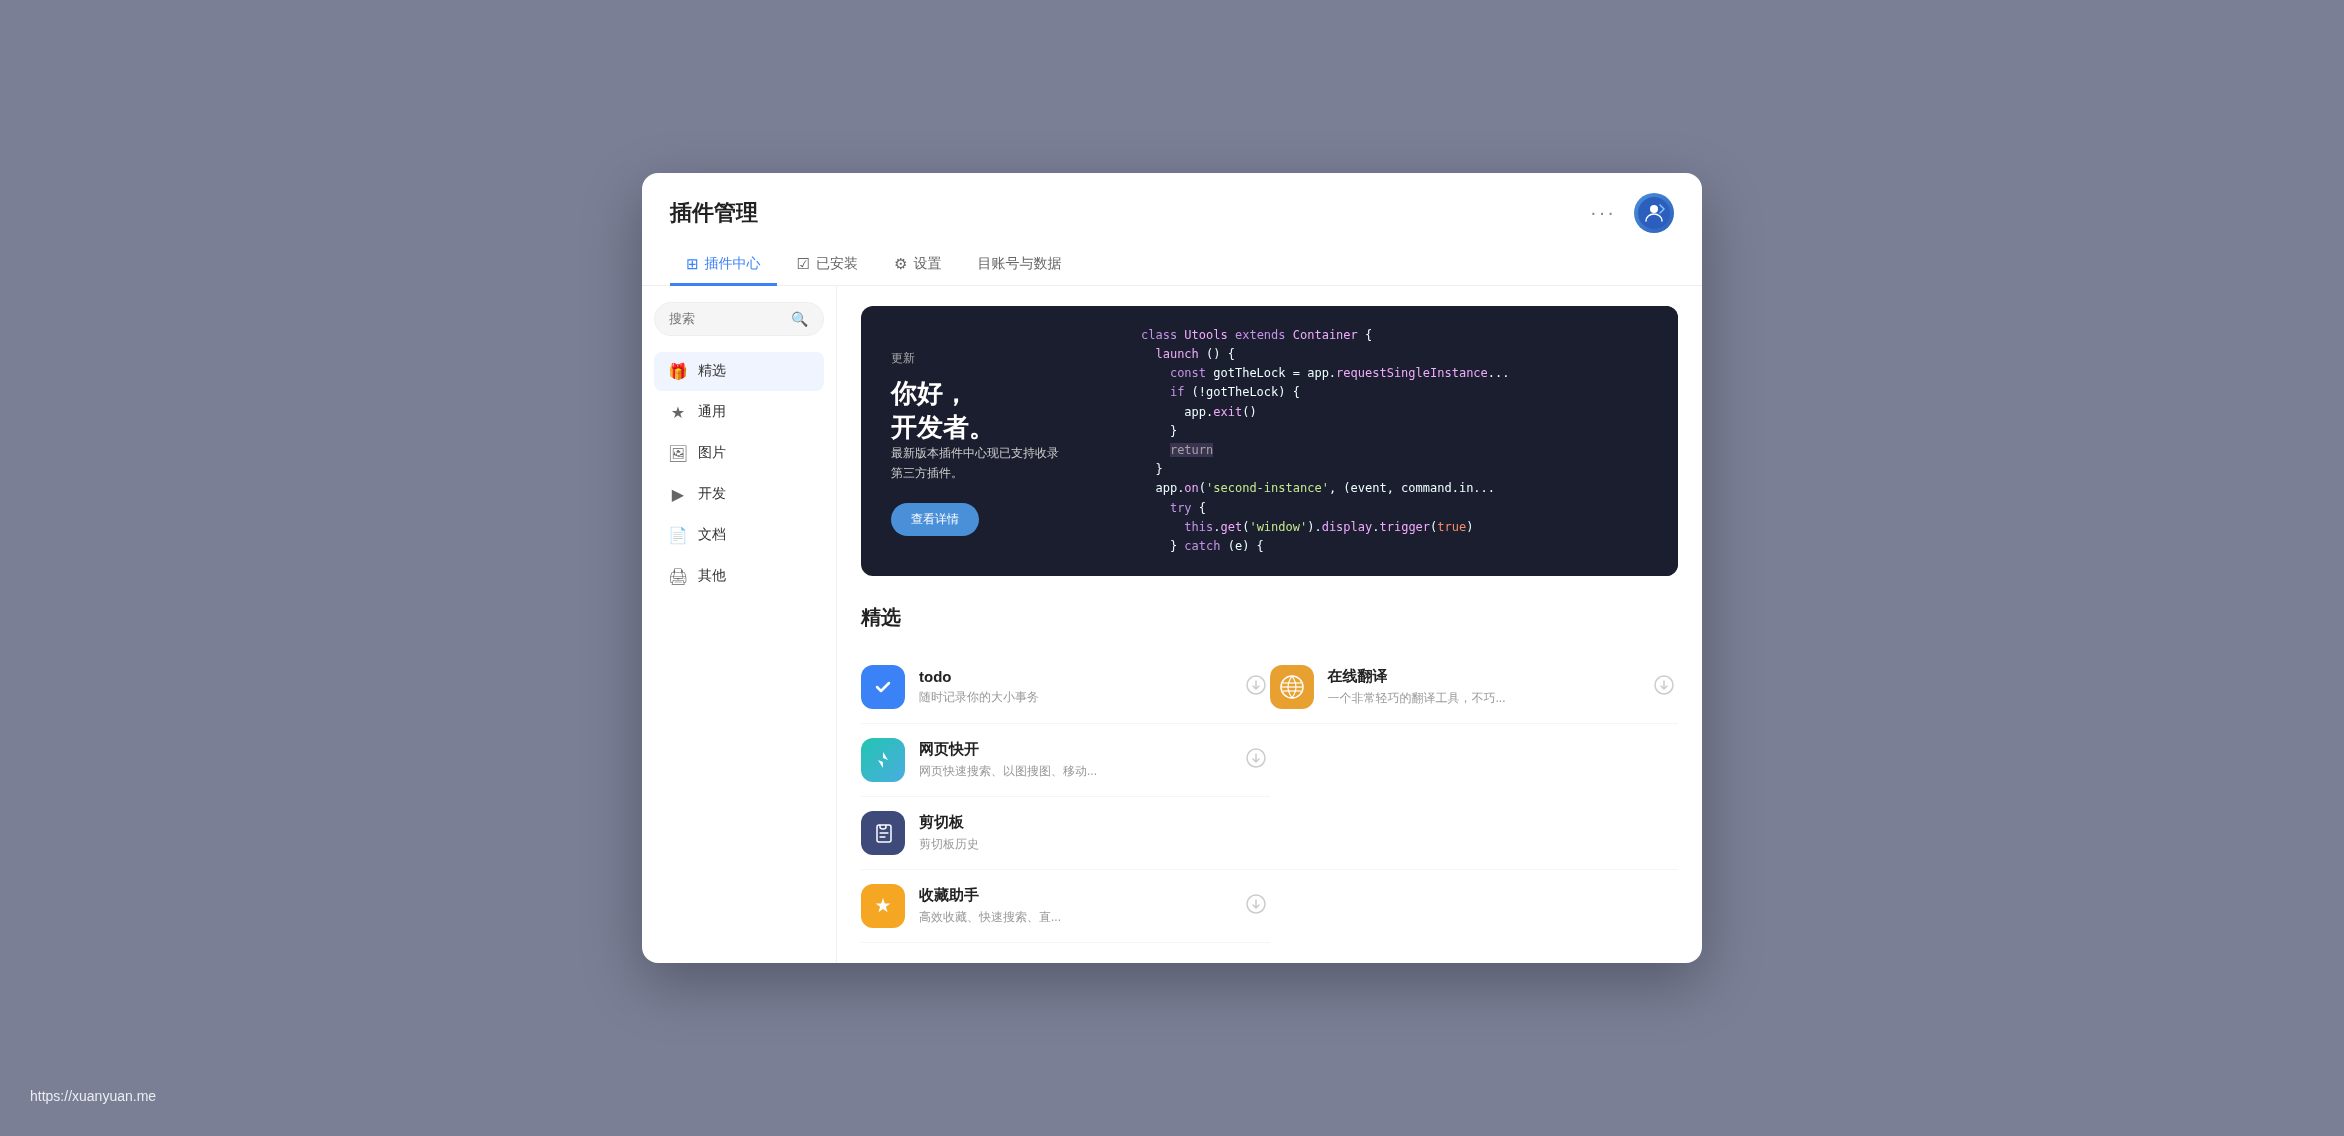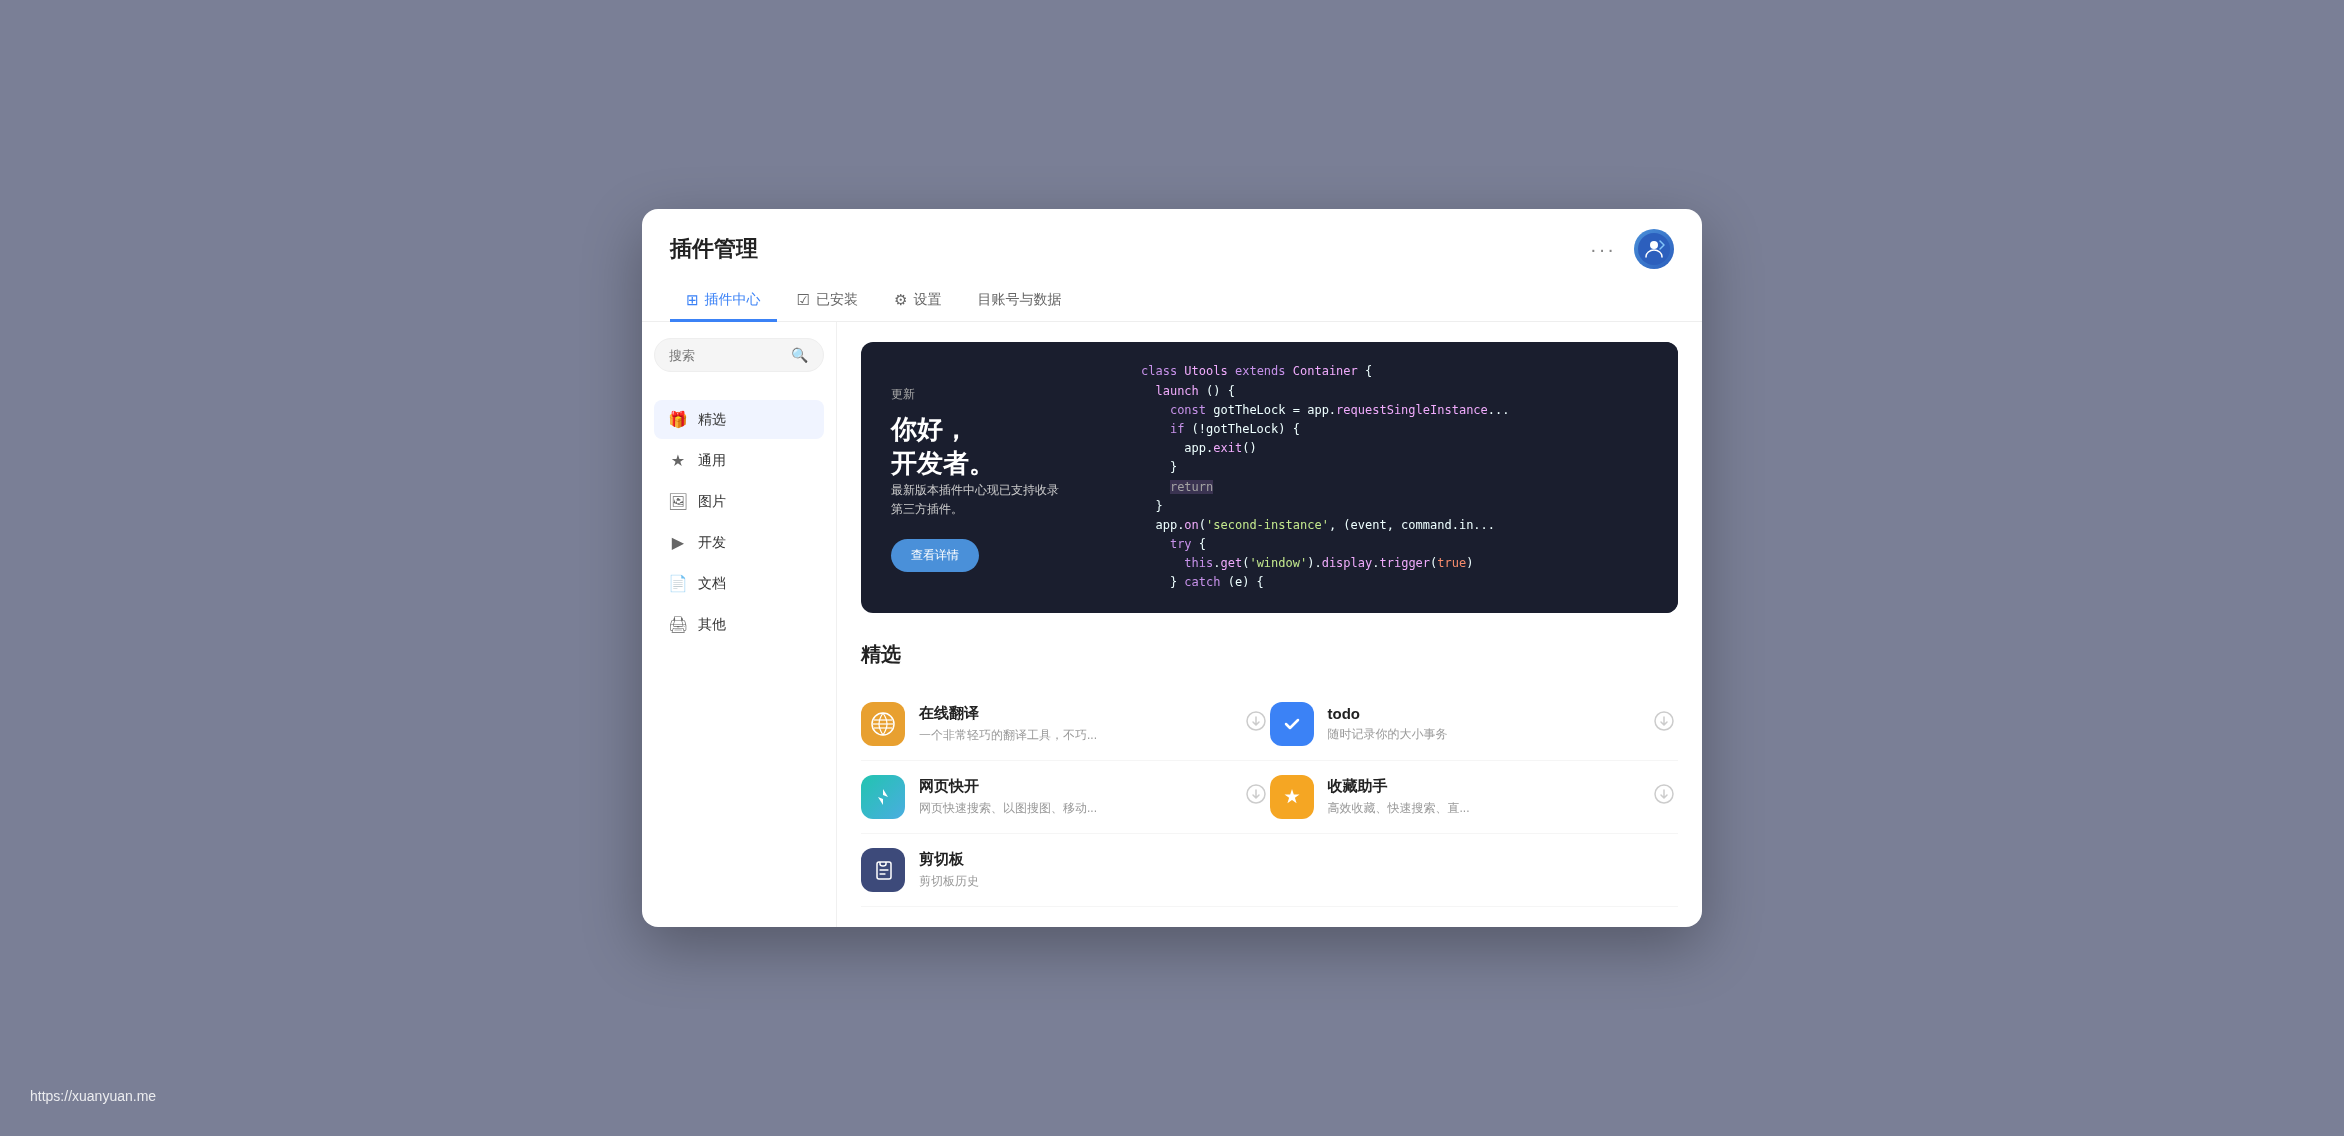--- a/index.html
+++ b/index.html
@@ -100,21 +100,21 @@
       flex-shrink: 0;
       padding: 16px 12px;
       border-right: 1px solid #f0f0f0;
     }
     .search-box {
       display: flex;
       align-items: center;
       background: #f5f5f5;
       border-radius: 20px;
       padding: 8px 14px;
-      margin-bottom: 28px;
+      margin-bottom: 16px;
       border: 1px solid #eee;
     }
     .search-input {
       background: none;
       border: none;
       outline: none;
       font-size: 13px;
       color: #888;
       flex: 1;
       width: 100%;
@@ -372,20 +372,38 @@
           <div class="code-line">      <span class="c-purple">this</span><span class="c-white">.</span><span class="c-blue">get</span><span class="c-white">(</span><span class="c-green">'window'</span><span class="c-white">).</span><span class="c-blue">display</span><span class="c-white">.</span><span class="c-blue">trigger</span><span class="c-white">(</span><span class="c-orange">true</span><span class="c-white">)</span></div>
           <div class="code-line">    <span class="c-white">} </span><span class="c-purple">catch</span><span class="c-white"> (e) {</span></div>
         </div>
       </div>
 
       <div class="section-title">精选</div>
 
       <div class="plugins-grid">
 
         <div class="plugin-item">
+          <div class="plugin-icon" style="background:#3b82f6;">
+            <svg width="26" height="26" viewBox="0 0 26 26" fill="none">
+              <path d="M7 13 L11 17 L19 9" stroke="white" stroke-width="2.5" stroke-linecap="round" stroke-linejoin="round"></path>
+            </svg>
+          </div>
+          <div class="plugin-info">
+            <div class="plugin-name">todo</div>
+            <div class="plugin-desc">随时记录你的大小事务</div>
+          </div>
+          <span class="plugin-action">
+            <svg width="20" height="20" viewBox="0 0 20 20" fill="none">
+              <circle cx="10" cy="10" r="9" stroke="#ccc" stroke-width="1.5" fill="none"></circle>
+              <path d="M10 6 L10 13 M7 11 L10 14 L13 11" stroke="#ccc" stroke-width="1.5" stroke-linecap="round" stroke-linejoin="round"></path>
+            </svg>
+          </span>
+        </div>
+
+        <div class="plugin-item">
           <div class="plugin-icon" style="background:#e8a030;">
             <svg width="26" height="26" viewBox="0 0 26 26" fill="none">
               <circle cx="13" cy="13" r="11" stroke="white" stroke-width="1.5" fill="none"></circle>
               <path d="M13 2 Q17 8 17 13 Q17 18 13 24" stroke="white" stroke-width="1.2" fill="none"></path>
               <path d="M13 2 Q9 8 9 13 Q9 18 13 24" stroke="white" stroke-width="1.2" fill="none"></path>
               <path d="M3 13 H23" stroke="white" stroke-width="1.2"></path>
               <path d="M4 9 H22" stroke="white" stroke-width="1.2"></path>
               <path d="M4 17 H22" stroke="white" stroke-width="1.2"></path>
             </svg>
           </div>
@@ -395,64 +413,28 @@
           </div>
           <span class="plugin-action">
             <svg width="20" height="20" viewBox="0 0 20 20" fill="none">
               <circle cx="10" cy="10" r="9" stroke="#ccc" stroke-width="1.5" fill="none"></circle>
               <path d="M10 6 L10 13 M7 11 L10 14 L13 11" stroke="#ccc" stroke-width="1.5" stroke-linecap="round" stroke-linejoin="round"></path>
             </svg>
           </span>
         </div>
 
         <div class="plugin-item">
-          <div class="plugin-icon" style="background:#3b82f6;">
-            <svg width="26" height="26" viewBox="0 0 26 26" fill="none">
-              <path d="M7 13 L11 17 L19 9" stroke="white" stroke-width="2.5" stroke-linecap="round" stroke-linejoin="round"></path>
-            </svg>
-          </div>
-          <div class="plugin-info">
-            <div class="plugin-name">todo</div>
-            <div class="plugin-desc">随时记录你的大小事务</div>
-          </div>
-          <span class="plugin-action">
-            <svg width="20" height="20" viewBox="0 0 20 20" fill="none">
-              <circle cx="10" cy="10" r="9" stroke="#ccc" stroke-width="1.5" fill="none"></circle>
-              <path d="M10 6 L10 13 M7 11 L10 14 L13 11" stroke="#ccc" stroke-width="1.5" stroke-linecap="round" stroke-linejoin="round"></path>
-            </svg>
-          </span>
-        </div>
-
-        <div class="plugin-item">
           <div class="plugin-icon" style="background:linear-gradient(135deg,#22c4b0,#4aade0);">
             <svg width="26" height="26" viewBox="0 0 26 26" fill="none">
               <path d="M13 5 L18 13 L13 11 L13 21 L8 13 L13 15 Z" fill="white"></path>
             </svg>
           </div>
           <div class="plugin-info">
             <div class="plugin-name">网页快开</div>
             <div class="plugin-desc">网页快速搜索、以图搜图、移动...</div>
-          </div>
-          <span class="plugin-action">
-            <svg width="20" height="20" viewBox="0 0 20 20" fill="none">
-              <circle cx="10" cy="10" r="9" stroke="#ccc" stroke-width="1.5" fill="none"></circle>
-              <path d="M10 6 L10 13 M7 11 L10 14 L13 11" stroke="#ccc" stroke-width="1.5" stroke-linecap="round" stroke-linejoin="round"></path>
-            </svg>
-          </span>
-        </div>
-
-        <div class="plugin-item">
-          <div class="plugin-icon" style="background:#f5a623;">
-            <svg width="26" height="26" viewBox="0 0 26 26" fill="none">
-              <path d="M13 5 L14.8 10.5 L20.5 10.5 L15.9 13.8 L17.6 19.3 L13 16 L8.4 19.3 L10.1 13.8 L5.5 10.5 L11.2 10.5 Z" fill="white"></path>
-            </svg>
-          </div>
-          <div class="plugin-info">
-            <div class="plugin-name">收藏助手</div>
-            <div class="plugin-desc">高效收藏、快速搜索、直...</div>
           </div>
           <span class="plugin-action">
             <svg width="20" height="20" viewBox="0 0 20 20" fill="none">
               <circle cx="10" cy="10" r="9" stroke="#ccc" stroke-width="1.5" fill="none"></circle>
               <path d="M10 6 L10 13 M7 11 L10 14 L13 11" stroke="#ccc" stroke-width="1.5" stroke-linecap="round" stroke-linejoin="round"></path>
             </svg>
           </span>
         </div>
 
         <div class="plugin-item plugin-item-wide">
@@ -461,18 +443,36 @@
               <rect x="7" y="5" width="14" height="17" rx="2" stroke="white" stroke-width="1.5" fill="none"></rect>
               <path d="M10 5 L10 7 Q10 9 13 9 Q16 9 16 7 L16 5" stroke="white" stroke-width="1.5" fill="none"></path>
               <path d="M10 13 H18 M10 17 H15" stroke="white" stroke-width="1.3" stroke-linecap="round"></path>
             </svg>
           </div>
           <div class="plugin-info">
             <div class="plugin-name">剪切板</div>
             <div class="plugin-desc">剪切板历史</div>
           </div>
         </div>
+
+        <div class="plugin-item">
+          <div class="plugin-icon" style="background:#f5a623;">
+            <svg width="26" height="26" viewBox="0 0 26 26" fill="none">
+              <path d="M13 5 L14.8 10.5 L20.5 10.5 L15.9 13.8 L17.6 19.3 L13 16 L8.4 19.3 L10.1 13.8 L5.5 10.5 L11.2 10.5 Z" fill="white"></path>
+            </svg>
+          </div>
+          <div class="plugin-info">
+            <div class="plugin-name">收藏助手</div>
+            <div class="plugin-desc">高效收藏、快速搜索、直...</div>
+          </div>
+          <span class="plugin-action">
+            <svg width="20" height="20" viewBox="0 0 20 20" fill="none">
+              <circle cx="10" cy="10" r="9" stroke="#ccc" stroke-width="1.5" fill="none"></circle>
+              <path d="M10 6 L10 13 M7 11 L10 14 L13 11" stroke="#ccc" stroke-width="1.5" stroke-linecap="round" stroke-linejoin="round"></path>
+            </svg>
+          </span>
+        </div>
       </div>
     </div>
   </div>
 </div>
 
 <div class="watermark">https://xuanyuan.me</div>
 
 </body></html>

